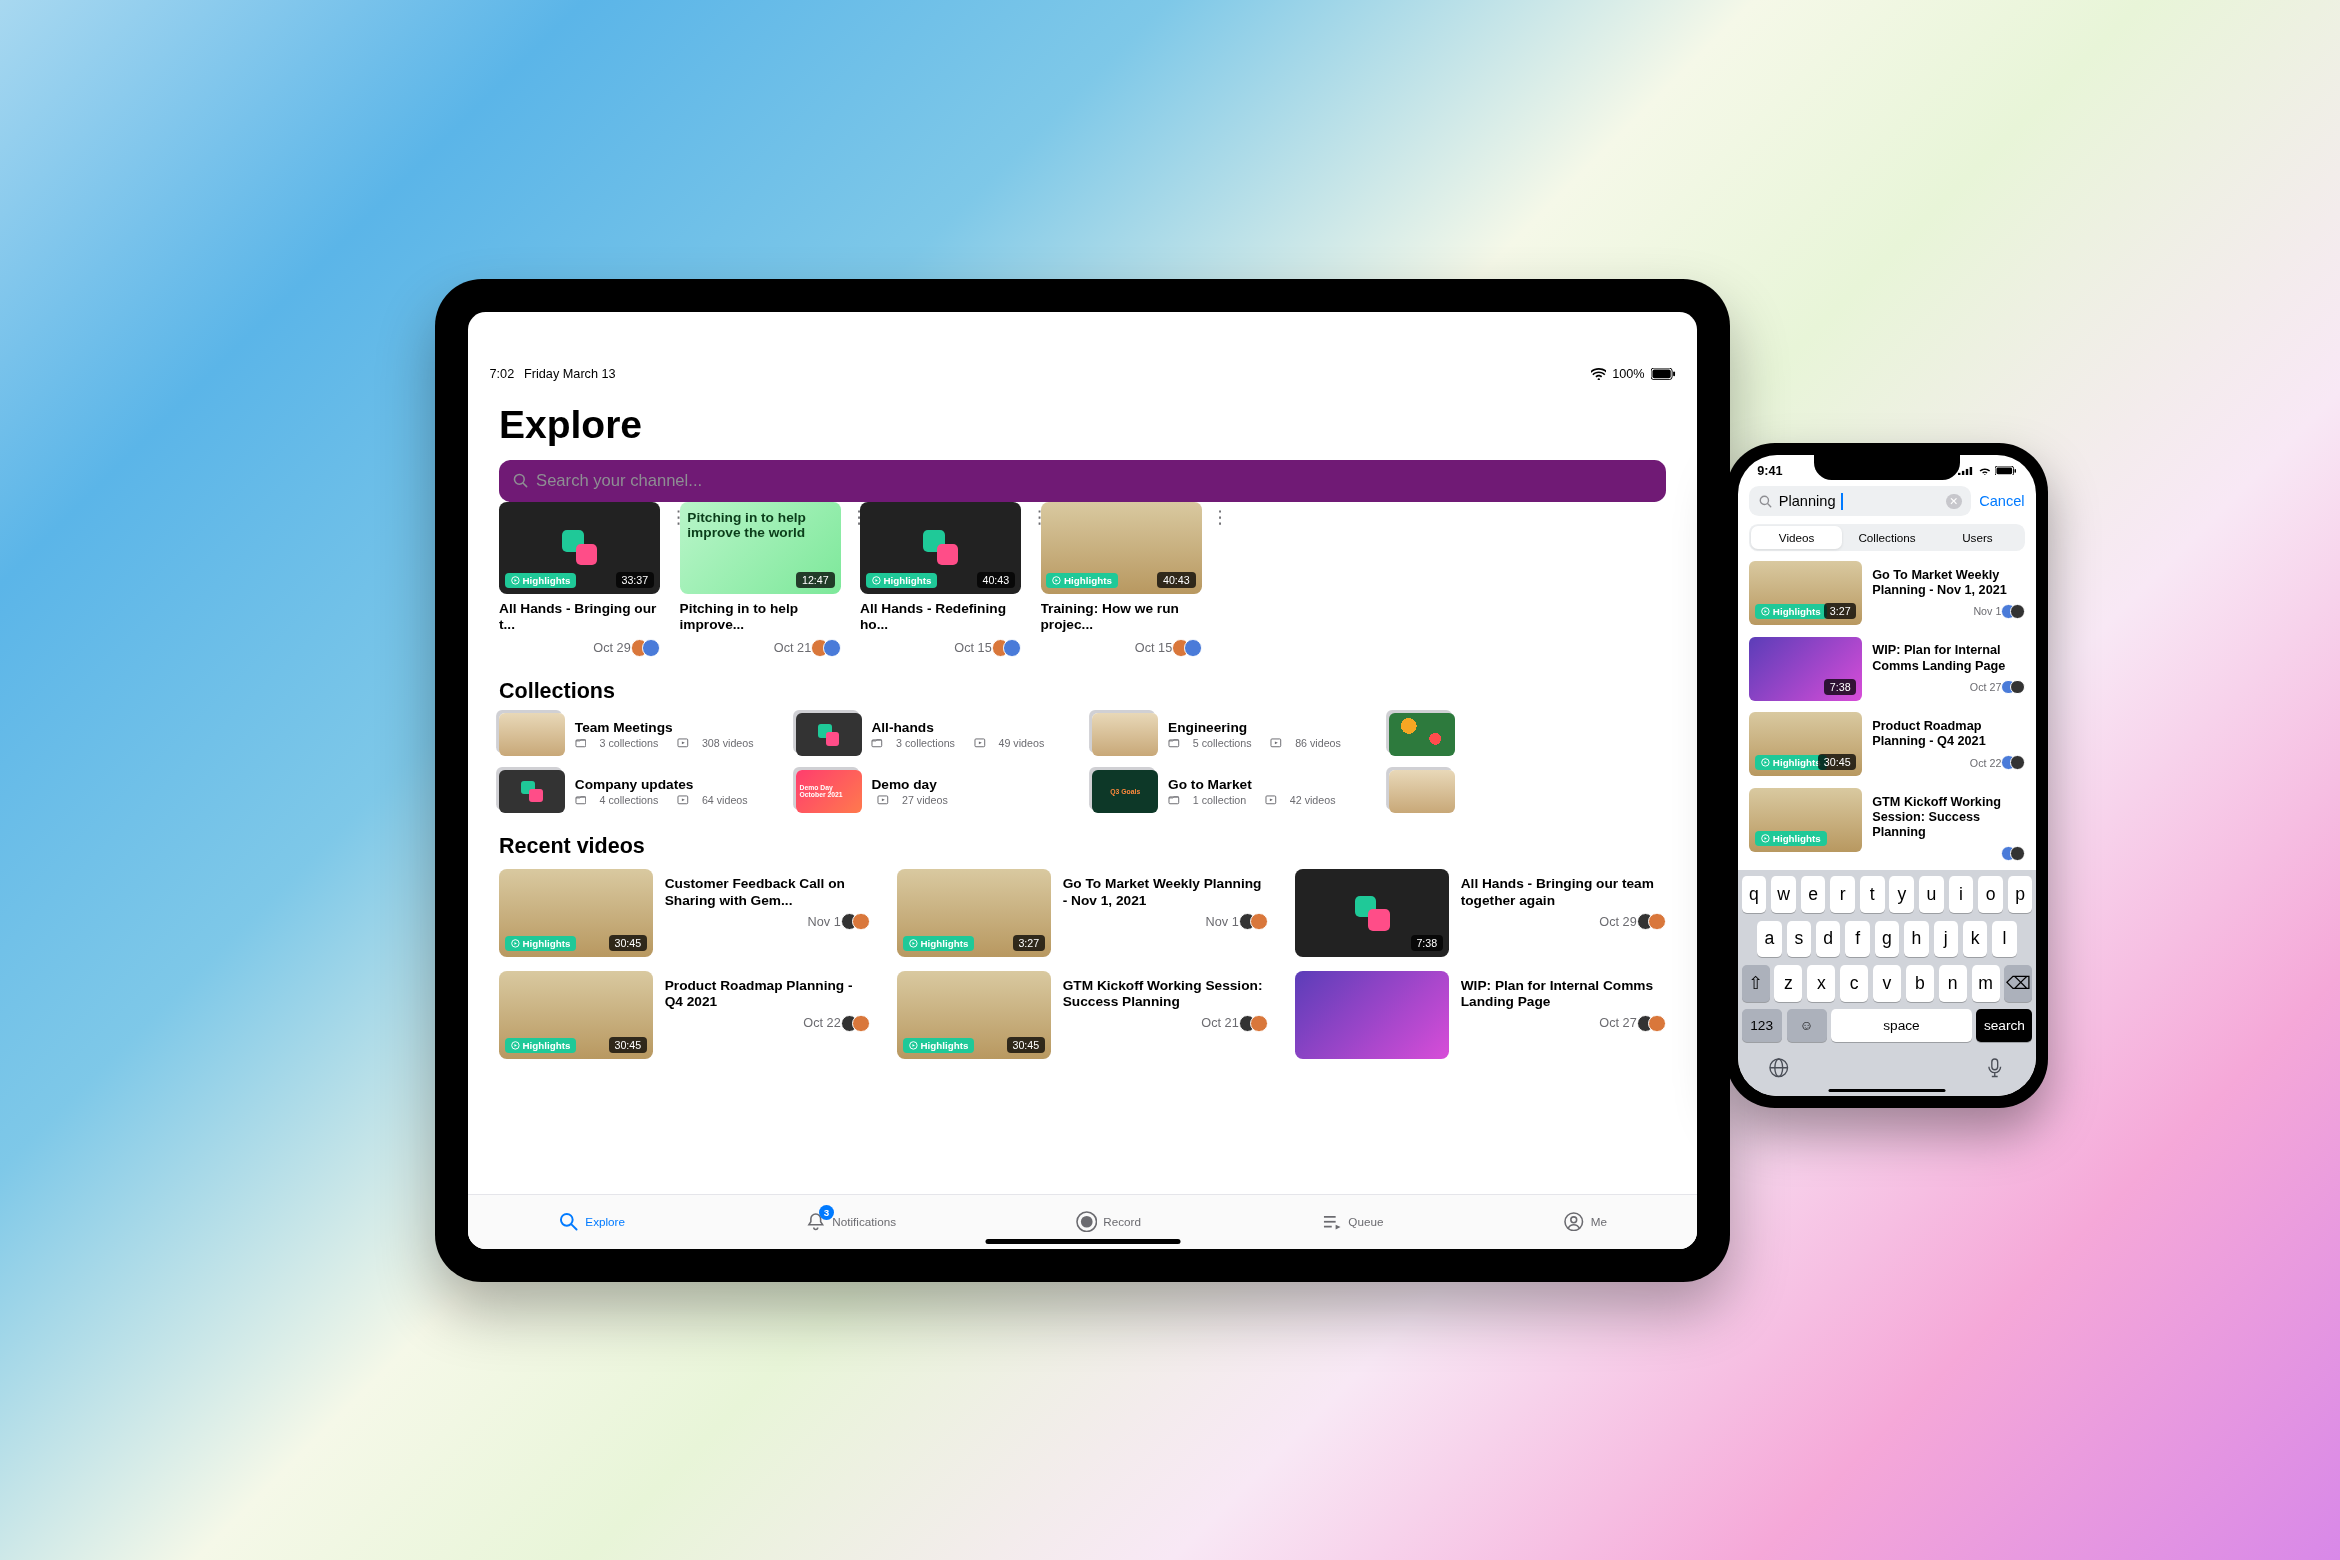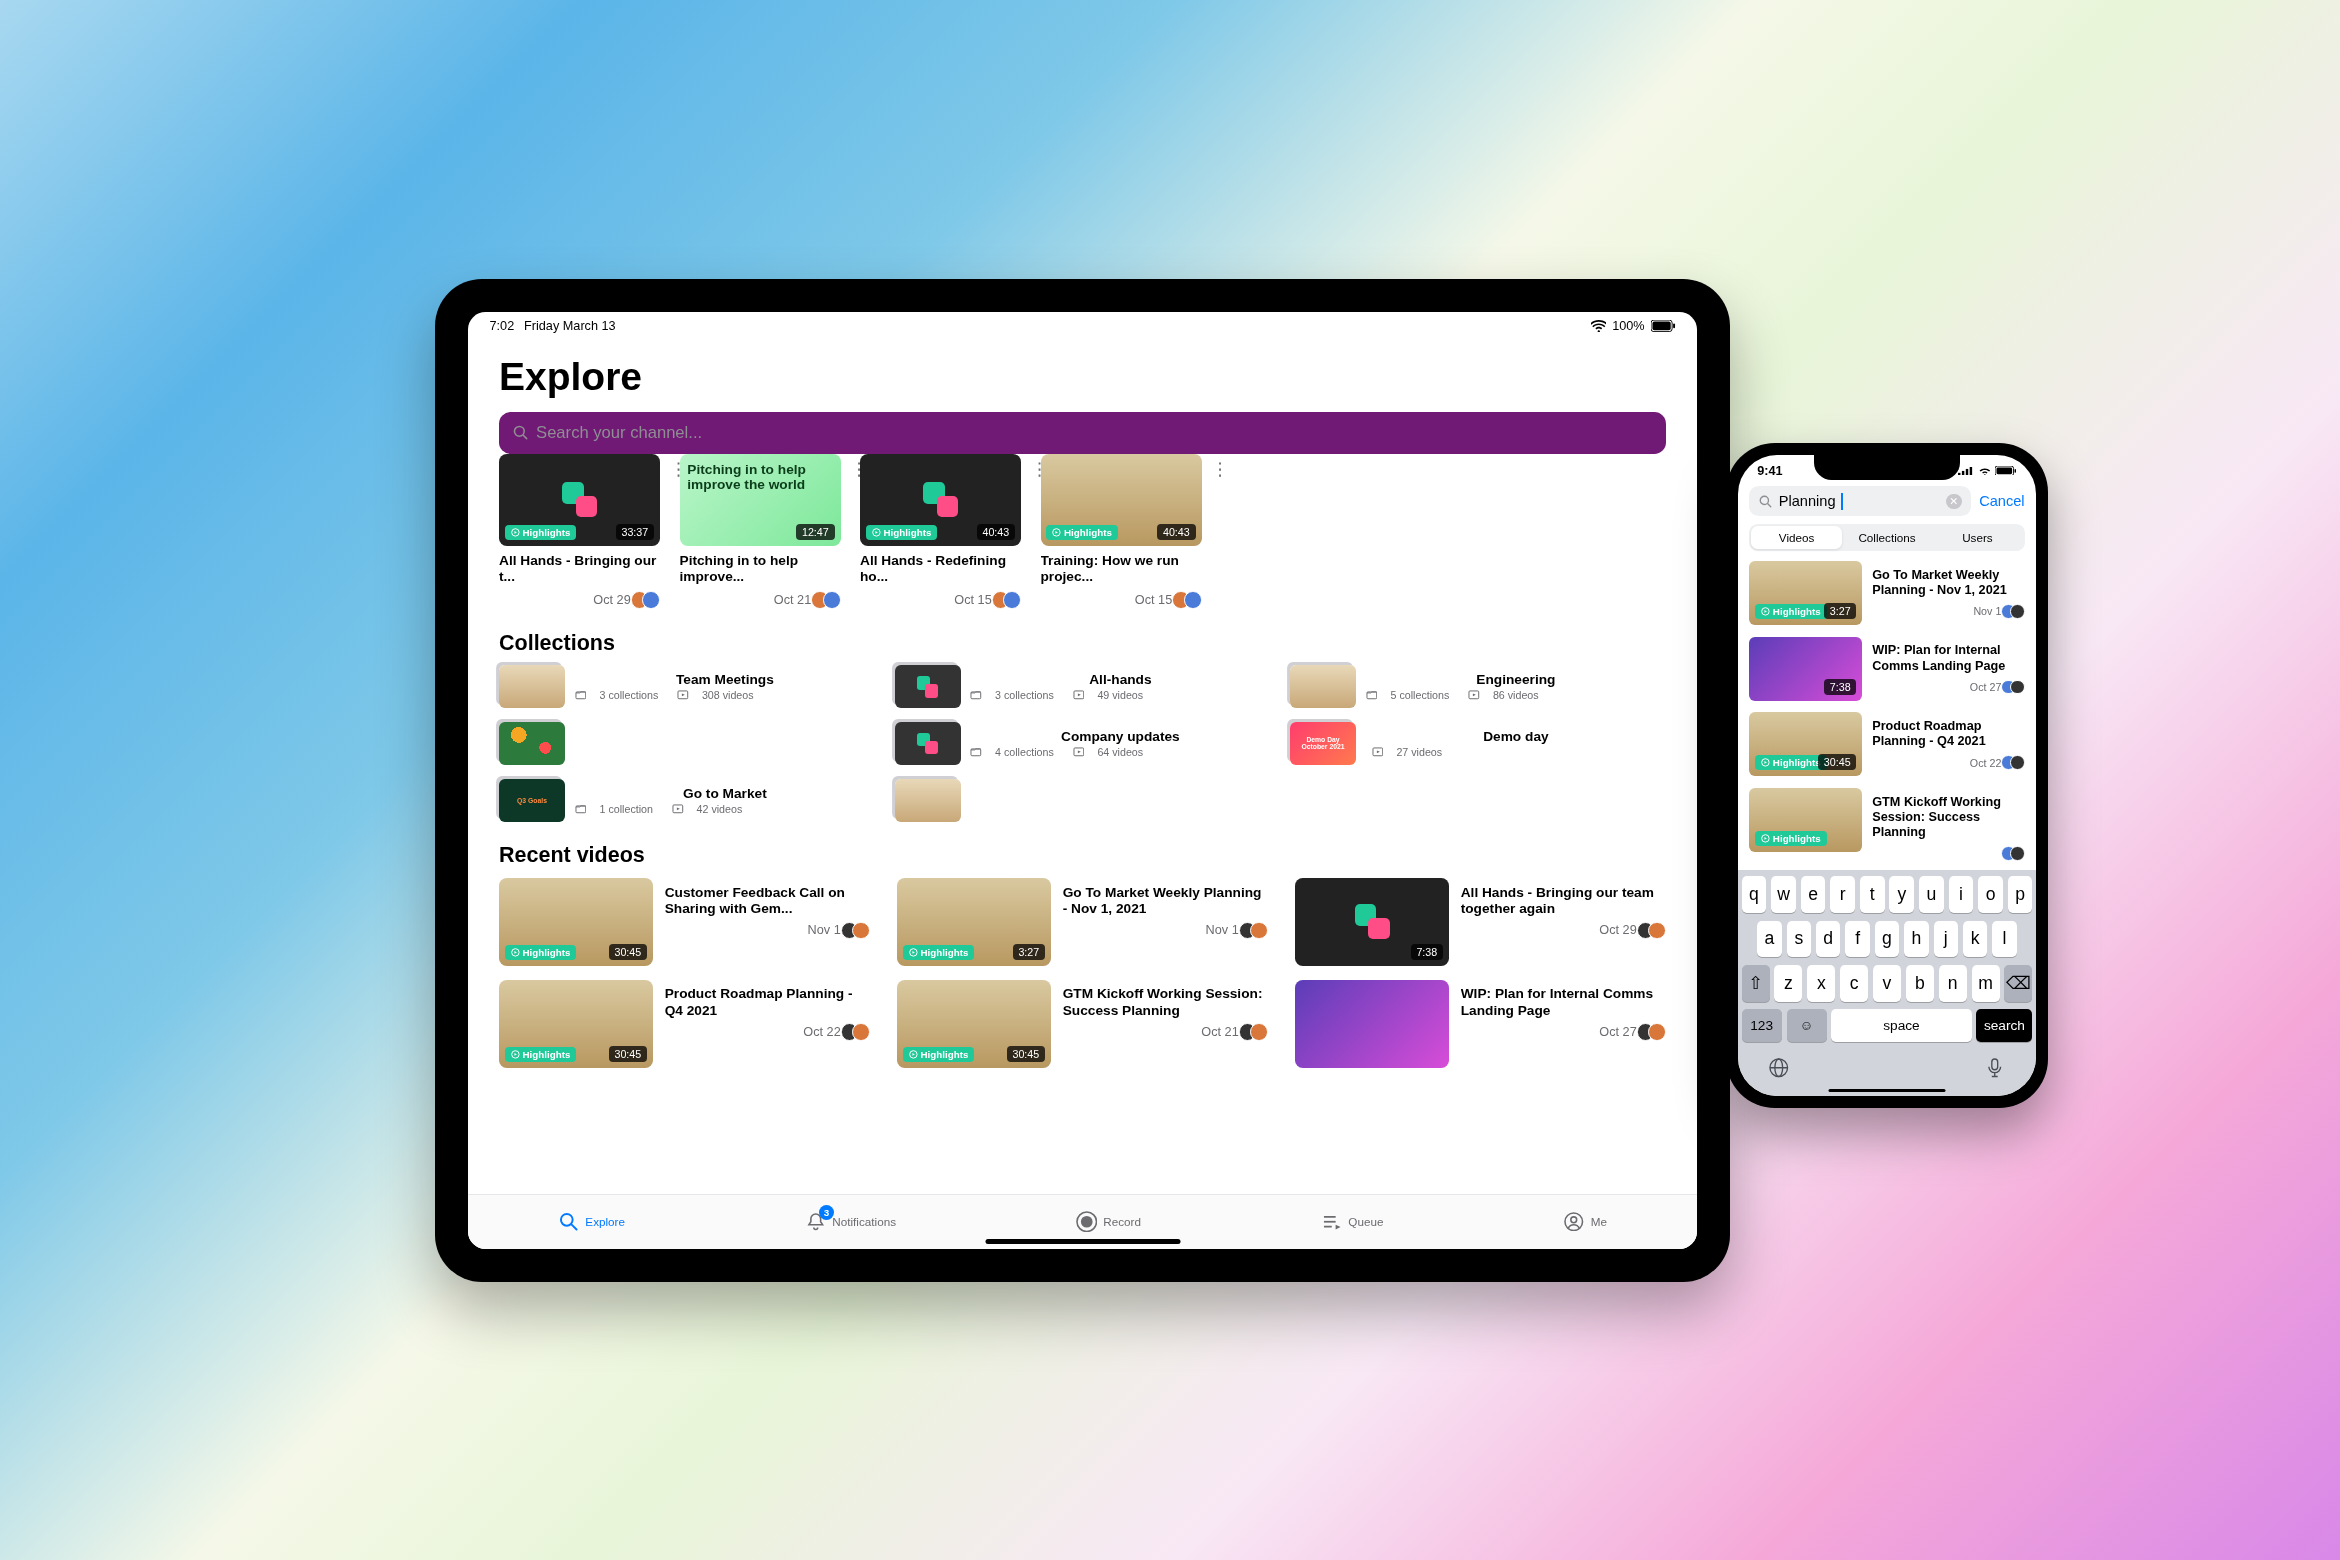--- a/index.html
+++ b/index.html
@@ -17,21 +17,21 @@
     box-shadow: 0 29px 59px rgba(0,0,0,.3);
     margin-right: 176px;
   }
   .ipad-screen {
     width: 100%; height: 100%; background: #fff;
     border-radius: 17.6px; overflow: hidden; position: relative;
     display: flex; flex-direction: column;
   }
   .status-bar {
     display: flex; justify-content: space-between; align-items: center;
-    padding: 7.8px 21.5px; font-size: 12.7px; color: #000;
+    padding: 7.8px 21.5px; font-size: 12.7px; color: #000; margin-top: 48px;
   }
   .status-left { display: flex; gap: 9.8px; }
   .status-right { display: flex; align-items: center; gap: 5.9px; font-weight: 500; }
   .wifi-icon, .battery-icon { display: inline-block; }
   .wifi-icon svg, .battery-icon svg { display: block; }
   .content { flex: 1; padding: 0 31px; overflow: hidden; }
   h1.title { font-size: 39px; font-weight: 700; margin: 13.7px 0 13.7px; }
   .search-bar {
     background: #701a75; border-radius: 11.7px; padding: 10.7px 13.7px;
     display: flex; align-items: center; gap: 7.8px; color: #8e8e93; font-size: 16.6px;
@@ -68,21 +68,21 @@
   .vrow-meta { display:flex; justify-content:flex-end; align-items:center; margin-top:5.9px; }
   .vmeta { font-size:12.7px; color:#6b6b70; }
   .more-dots { color:#6b6b70; font-size:17.6px; line-height:1; align-self:flex-start; margin-top:6.8px; padding-left:3.9px; }
   .vcard-flex { display:flex; gap:5.9px; align-items:flex-start; }
   .vcard-flex .vbody { flex:1; }
   .avatars { display:flex; }
   .av { width:17.6px; height:17.6px; border-radius:50%; background:#888; border:1.5px solid #fff; margin-left:-5.9px; }
   .av:first-child { margin-left:0; }
   .av.a1{background:#d9773b;} .av.a2{background:#4a7bd9;} .av.a3{background:#333;}
 
-  .collections-grid { display:grid; grid-template-columns: repeat(3, 1fr); gap: 13.7px 19.5px; text-align: center; }
+  .collections-grid { display:grid; grid-template-columns: repeat(4, 1fr); gap: 13.7px 19.5px; }
   .coll-item { display:flex; gap:9.8px; align-items:center; }
   .coll-thumb { width:66px; height:43px; border-radius:5.9px; background:#333; box-shadow: -2.9px -2.9px 0 #d0d0d4; flex-shrink:0; display:flex; align-items:center; justify-content:center; overflow:hidden; }
   .coll-thumb.photo { background: linear-gradient(#e8d8b8,#c8a878); }
   .coll-thumb.pink { background: linear-gradient(135deg,#ff3d6e,#ff7a4d); }
   .coll-thumb.green { background: #0d3828; color:#ff8a3d; font-size:6.8px; font-weight:700; }
   .coll-thumb.fruit { background: radial-gradient(circle at 30% 30%, #f5a623 0 7.8px, transparent 7.8px), radial-gradient(circle at 70% 60%, #ff4d4d 0 5.9px, transparent 5.9px), #2d7a3d; }
   .coll-thumb .logo-sq { width:21.5px; height:21.5px; }
   .coll-thumb .logo-sq::before, .coll-thumb .logo-sq::after { width:13.7px; height:13.7px; border-radius:2.9px; }
   .coll-thumb.pink .pink-text { font-size:6.8px; font-weight:700; color:#fff; line-height:1.1; padding:3.9px; }
   .coll-body { flex:1; min-width:0; }

